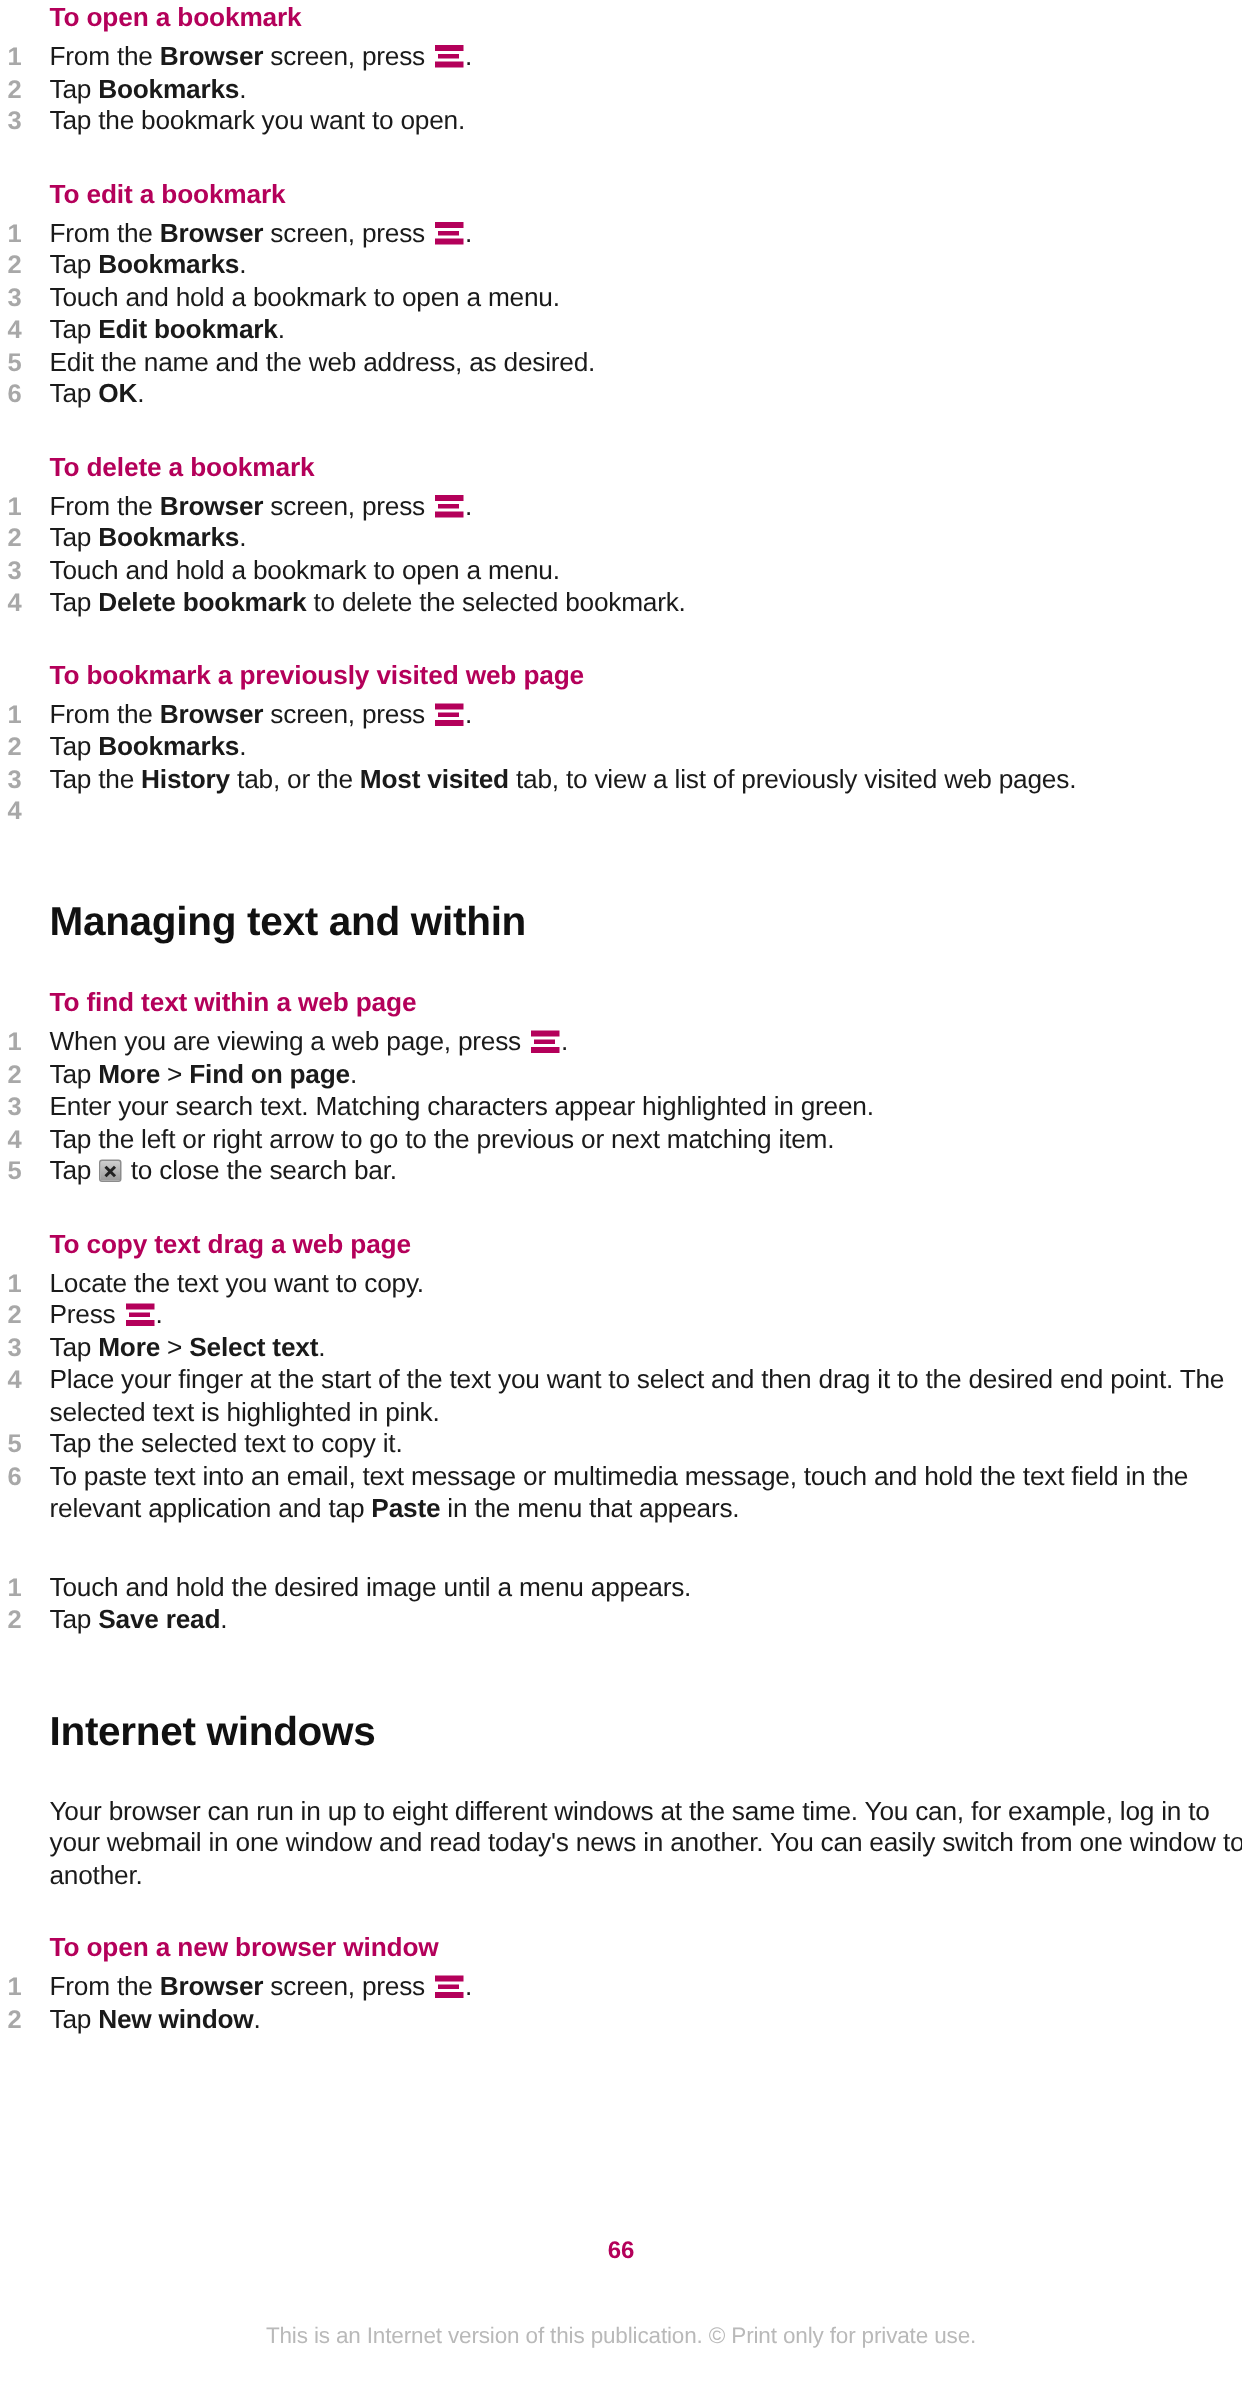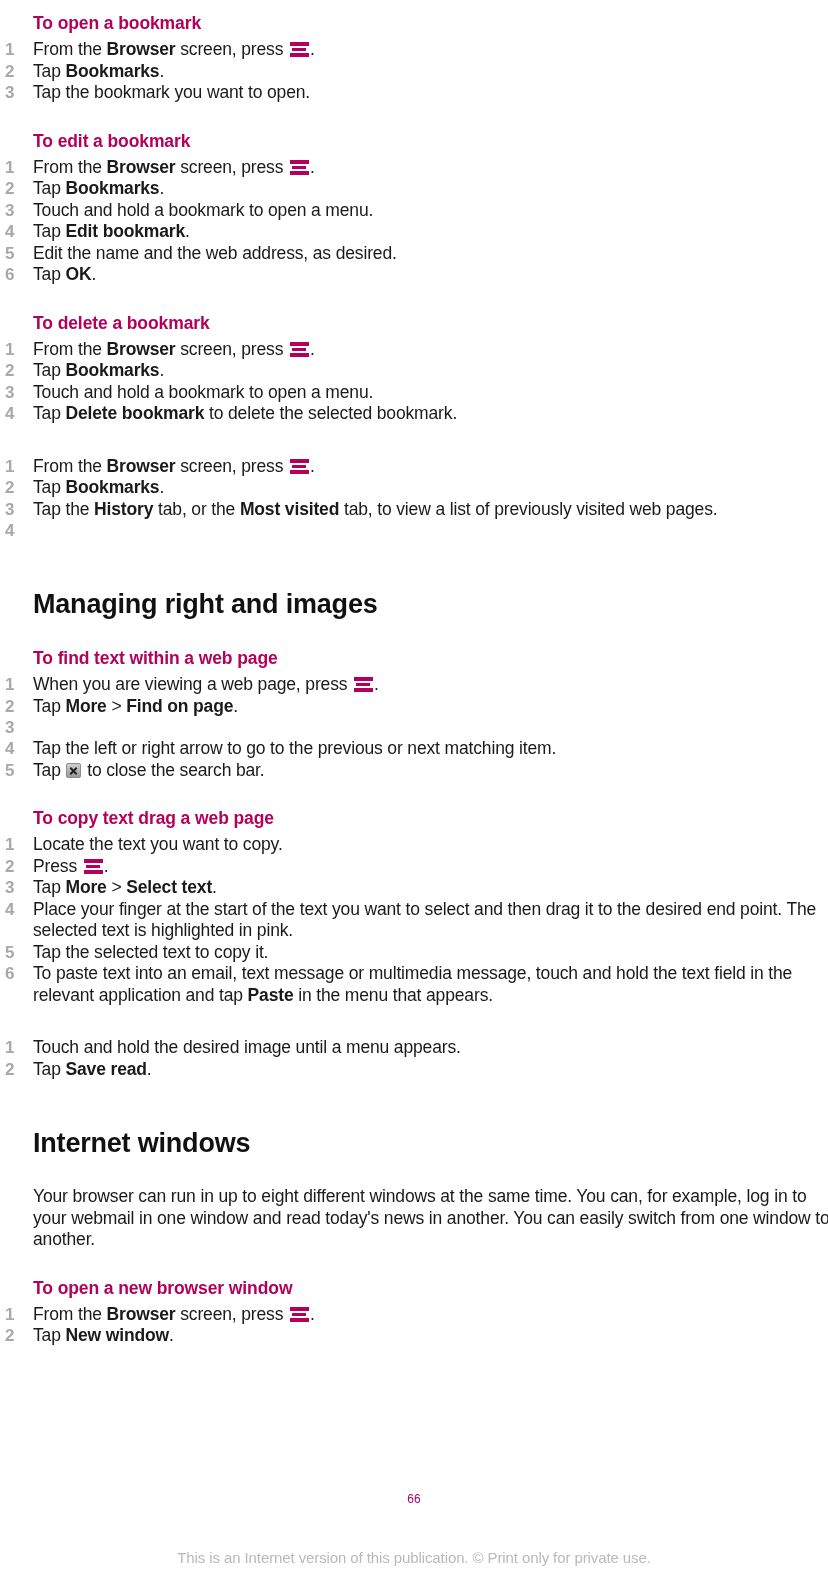--- a/index.html
+++ b/index.html
@@ -18,21 +18,21 @@
   .page {
     position: relative;
     width: 828px;
     height: 1590px;
     box-sizing: border-box;
     padding: 0 0 0 0;
   }
   .content {
     position: absolute;
     left: 0;
-    top: 12px;
+    top: 0;
     width: 828px;
   }
 
   
   .h1 {
     color: #111111;
     font-size: 27px;
     font-weight: bold;
     letter-spacing: -0.2px;
     margin: 0 0 0 33px;
@@ -141,22 +141,22 @@
   .ico-close:after  { transform: rotate(-45deg); }
 
   
   .pagenum {
     position: absolute;
     top: 1492px;
     left: 0;
     width: 828px;
     text-align: center;
     color: #b4005a;
-    font-size: 12px;
-    font-weight: normal;
+    font-size: 16px;
+    font-weight: bold;
   }
   .footnote {
     position: absolute;
     top: 1549px;
     left: 0;
     width: 828px;
     text-align: center;
     color: #b9b9b9;
     font-size: 15px;
     letter-spacing: -0.1px;
@@ -231,56 +231,58 @@
         <span class="num">3</span>
         <span>Touch and hold a bookmark to open a menu.</span>
       </li>
       <li>
         <span class="num">4</span>
         <span><span>Tap </span><b>Delete bookmark</b><span> to delete the selected bookmark.</span></span>
       </li>
     </ol>
 
     <div class="sp-h3-top"></div>
+    <div class="h3">To bookmark a previously visited web page</div>
     <div class="sp-after-h3"></div>
     <ol class="steps">
       <li>
         <span class="num">1</span>
         <span><span>From the </span><b>Browser</b><span> screen, press </span><span class="ico-menu"><i></i><i></i><i></i></span><span>.</span></span>
       </li>
       <li>
         <span class="num">2</span>
         <span><span>Tap </span><b>Bookmarks</b><span>.</span></span>
       </li>
       <li>
         <span class="num">3</span>
         <span><span>Tap the </span><b>History</b><span> tab, or the </span><b>Most visited</b><span> tab, to view a list of previously visited web pages.</span></span>
       </li>
       <li>
         <span class="num">4</span>
       </li>
     </ol>
 
     <div class="sp-h1-top"></div>
-    <div class="h1">Managing right and images</div>
+    <div class="h1">Managing text and within</div>
     <div class="sp-h1-bot"></div>
 
     <div class="h3">To find text within a web page</div>
     <div class="sp-after-h3"></div>
     <ol class="steps">
       <li>
         <span class="num">1</span>
         <span><span>When you are viewing a web page, press </span><span class="ico-menu"><i></i><i></i><i></i></span><span>.</span></span>
       </li>
       <li>
         <span class="num">2</span>
         <span><span>Tap </span><b>More</b><span> &gt; </span><b>Find on page</b><span>.</span></span>
       </li>
       <li>
         <span class="num">3</span>
+        <span>Enter your search text. Matching characters appear highlighted in green.</span>
       </li>
       <li>
         <span class="num">4</span>
         <span>Tap the left or right arrow to go to the previous or next matching item.</span>
       </li>
       <li>
         <span class="num">5</span>
         <span><span>Tap </span><span class="ico-close"></span><span> to close the search bar.</span></span>
       </li>
     </ol>

